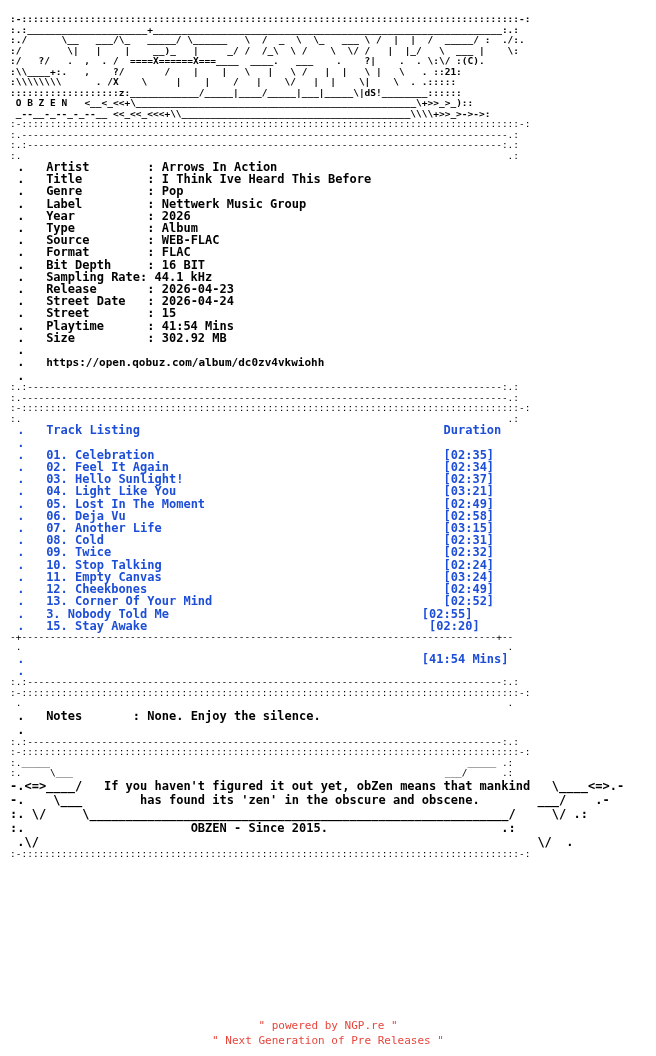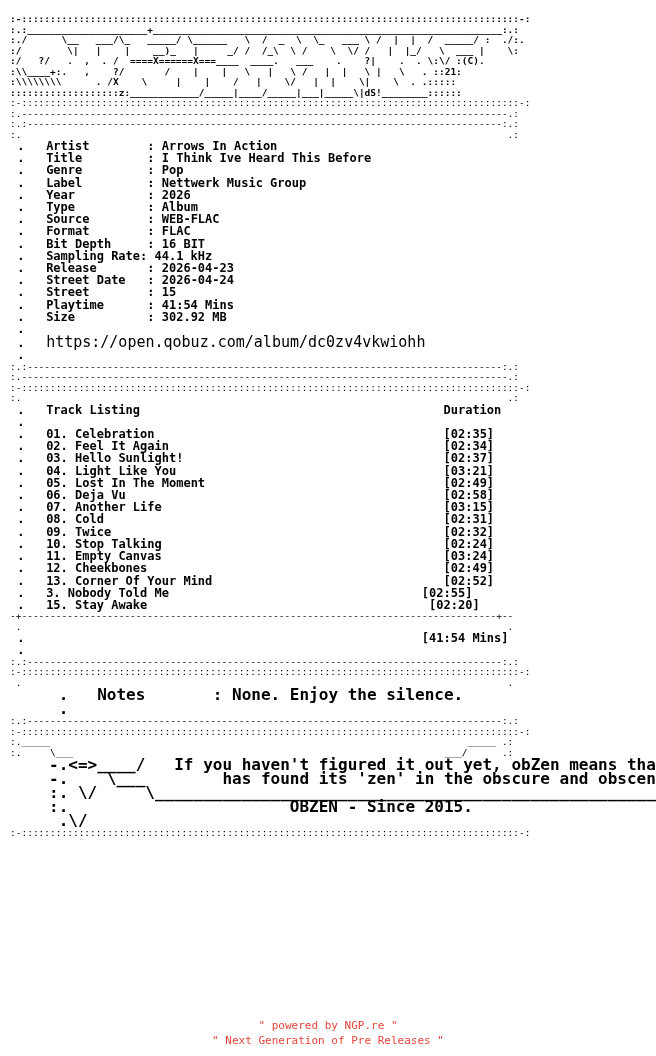--- a/index.html
+++ b/index.html
@@ -38,37 +38,36 @@
     line-height: 10.5px;
     color: #000000;
   }
   .info-block {
     font-size: 12px;
     line-height: 12.2px;
     font-weight: bold;
     color: #000000;
   }
   .url-line {
-    font-size: 15px;
+    font-size: 11px;
     line-height: 14px;
-    font-weight: normal;
+    font-weight: bold;
     color: #000000;
   }
   .tracks {
     font-size: 12px;
     line-height: 12.2px;
     font-weight: bold;
-    color: #000000;
+    color: #1d4ed8;
   }
   .notes {
-    font-size: 16px;
+    font-size: 12px;
     line-height: 14px;
     font-weight: bold;
     color: #000000;
-    margin-left: 39px;
   }
   .footer-tag {
     text-align: center;
     font-family: "DejaVu Sans Mono", "Liberation Mono", monospace;
     font-size: 11px;
     line-height: 15px;
     color: #e8453c;
   }
   .footer-wrap {
     position: absolute;
@@ -84,20 +83,22 @@
 
   <pre class="ascii-art">:-:::::::::::::::::::::::::::::::::::::::::::::::::::::::::::::::::::::::::::::::::::::::-:
 :.:_____________________+_____________________________________________________________:.:
 :./      \__   ___/\_   _____/ \______   \  /  _  \  \_   ___ \ /  |  |  /  _____/ :  ./:.
 :/        \|   |    |    __)_   |     _/ /  /_\  \ /    \  \/ /   |  |_/   \  ___ |    \:
 :/   ?/   .  ,  . /  ====X======X===____  ____.   ___    .    ?|    .  . \:\/ :(C).
 :\\____+:.   ,    ?/       /    |    |   \   |   \ /   |  |   \ |   \   . ::21:
 :\\\\\\\\      . /X    \     |    |    /   |    \/   |  |    \|    \  . .:::::
 :::::::::::::::::::z:____________/_____|____/_____|___|_____\|dS!________::::::</pre>
 
+  <pre class="ascii-art"> <span>O B Z E N</span>   &lt;__&lt;_&lt;&lt;+\_________________________________________________\+&gt;&gt;_&gt;_)::
+ _--__-_--_-_--__ &lt;&lt;_&lt;&lt;_&lt;&lt;&lt;+\\________________________________________\\\\+&gt;&gt;_&gt;-&gt;-&gt;:</pre>
 
   <pre class="band">:-:::::::::::::::::::::::::::::::::::::::::::::::::::::::::::::::::::::::::::::::::::::::-:
 :.-------------------------------------------------------------------------------------.:
 :.:-----------------------------------------------------------------------------------:.:
 :.                                                                                     .:</pre>
 
   <div style="position:relative;">
     <pre class="info-block"> .   <span>Artist</span>        : <span>Arrows In Action</span>
  .   <span>Title</span>         : <span>I Think Ive Heard This Before</span>
  .   <span>Genre</span>         : <span>Pop</span>

